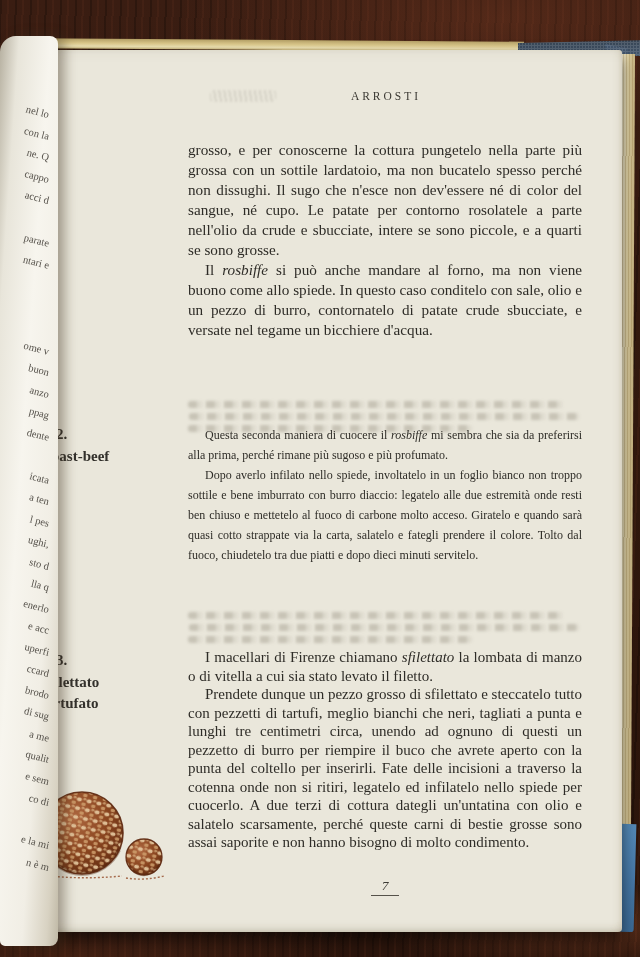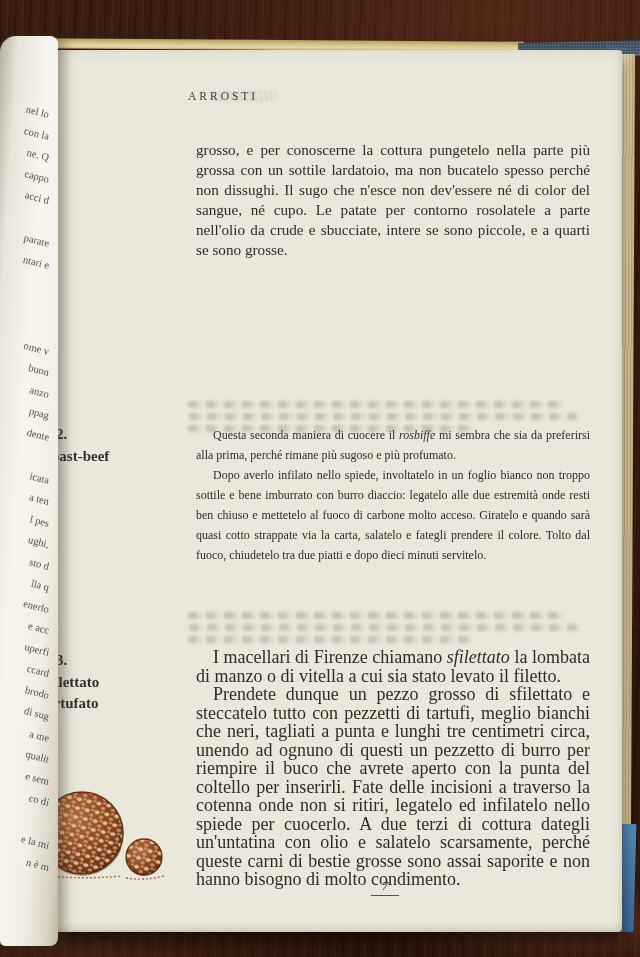--- a/index.html
+++ b/index.html
@@ -69,34 +69,34 @@
     box-shadow:7px 0 12px rgba(60,48,28,.40);
   }
   .left-page .fragments{
     position:absolute;top:68px;left:0;right:9px;
     text-align:right;font-size:10.5px;line-height:21.5px;color:#55514a;
   }
   .left-page .fragments div{height:21.5px;transform:rotate(14deg);transform-origin:100% 50%;white-space:nowrap;}
 
   
   .running-head{
-    position:absolute;left:160px;top:40px;width:396px;text-align:left;
+    position:absolute;left:160px;top:40px;width:396px;text-align:center;
     font-size:11.5px;letter-spacing:3px;color:#3b3933;
   }
   .pencil-marks{
     position:absolute;left:182px;top:40px;width:66px;height:12px;
     background:repeating-linear-gradient(80deg, rgba(110,105,95,.35) 0 2px, transparent 2px 5px);
     filter:blur(1.3px);opacity:.5;border-radius:4px;
   }
-  .textcol{position:absolute;left:160px;width:394px;color:#2e2c27;text-align:justify;margin-left:8px;}
+  .textcol{position:absolute;left:160px;width:394px;color:#2e2c27;text-align:justify;}
   .textcol p{margin:0;text-indent:17px;}
   .textcol p.noindent{text-indent:0;}
   .intro-block{top:90px;font-size:15.2px;line-height:20px;}
   .s522-block{top:375px;font-size:12px;line-height:20px;}
-  .s523-block{top:598px;font-size:18px;line-height:18.5px;}
+  .s523-block{top:598px;font-size:15px;line-height:18.5px;}
 
   .margin-note{position:absolute;left:13px;width:130px;color:#33312c;font-weight:bold;font-size:15px;line-height:21.5px;}
   .margin-note-522{top:374px;}
   .margin-note-523{top:600px;}
   .margin-note .num{display:block;}
   .margin-note .tl{display:block;}
 
   .ghost{position:absolute;left:160px;width:394px;}
   .ghost-1{top:351px;}
   .ghost-2{top:562px;}
@@ -125,20 +125,21 @@
 <div class="fore-edge"></div>
 <div class="cover-right-bottom"></div>
 
 <div class="main-page">
 
   <div class="pencil-marks"></div>
   <div class="running-head">ARROSTI</div>
 
   <div class="textcol intro-block">
     <p class="noindent">grosso, e per conoscerne la cottura pungetelo nella parte più grossa con un sottile lardatoio, ma non bucatelo spesso perché non dissughi. Il sugo che n'esce non dev'essere né di color del sangue, né cupo. Le patate per contorno rosolatele a parte nell'olio da crude e sbucciate, intere se sono piccole, e a quarti se sono grosse.</p>
+    <p>Il <i>rosbiffe</i> si può anche mandare al forno, ma non viene buono come allo spiede. In questo caso conditelo con sale, olio e un pezzo di burro, contornatelo di patate crude sbucciate, e versate nel tegame un bicchiere d'acqua.</p>
   </div>
 
   <div class="ghost ghost-1">
       <div></div>
       <div></div>
       <div></div>
     </div>
 
   <div class="margin-note margin-note-522">
     <span class="num">522.</span>

